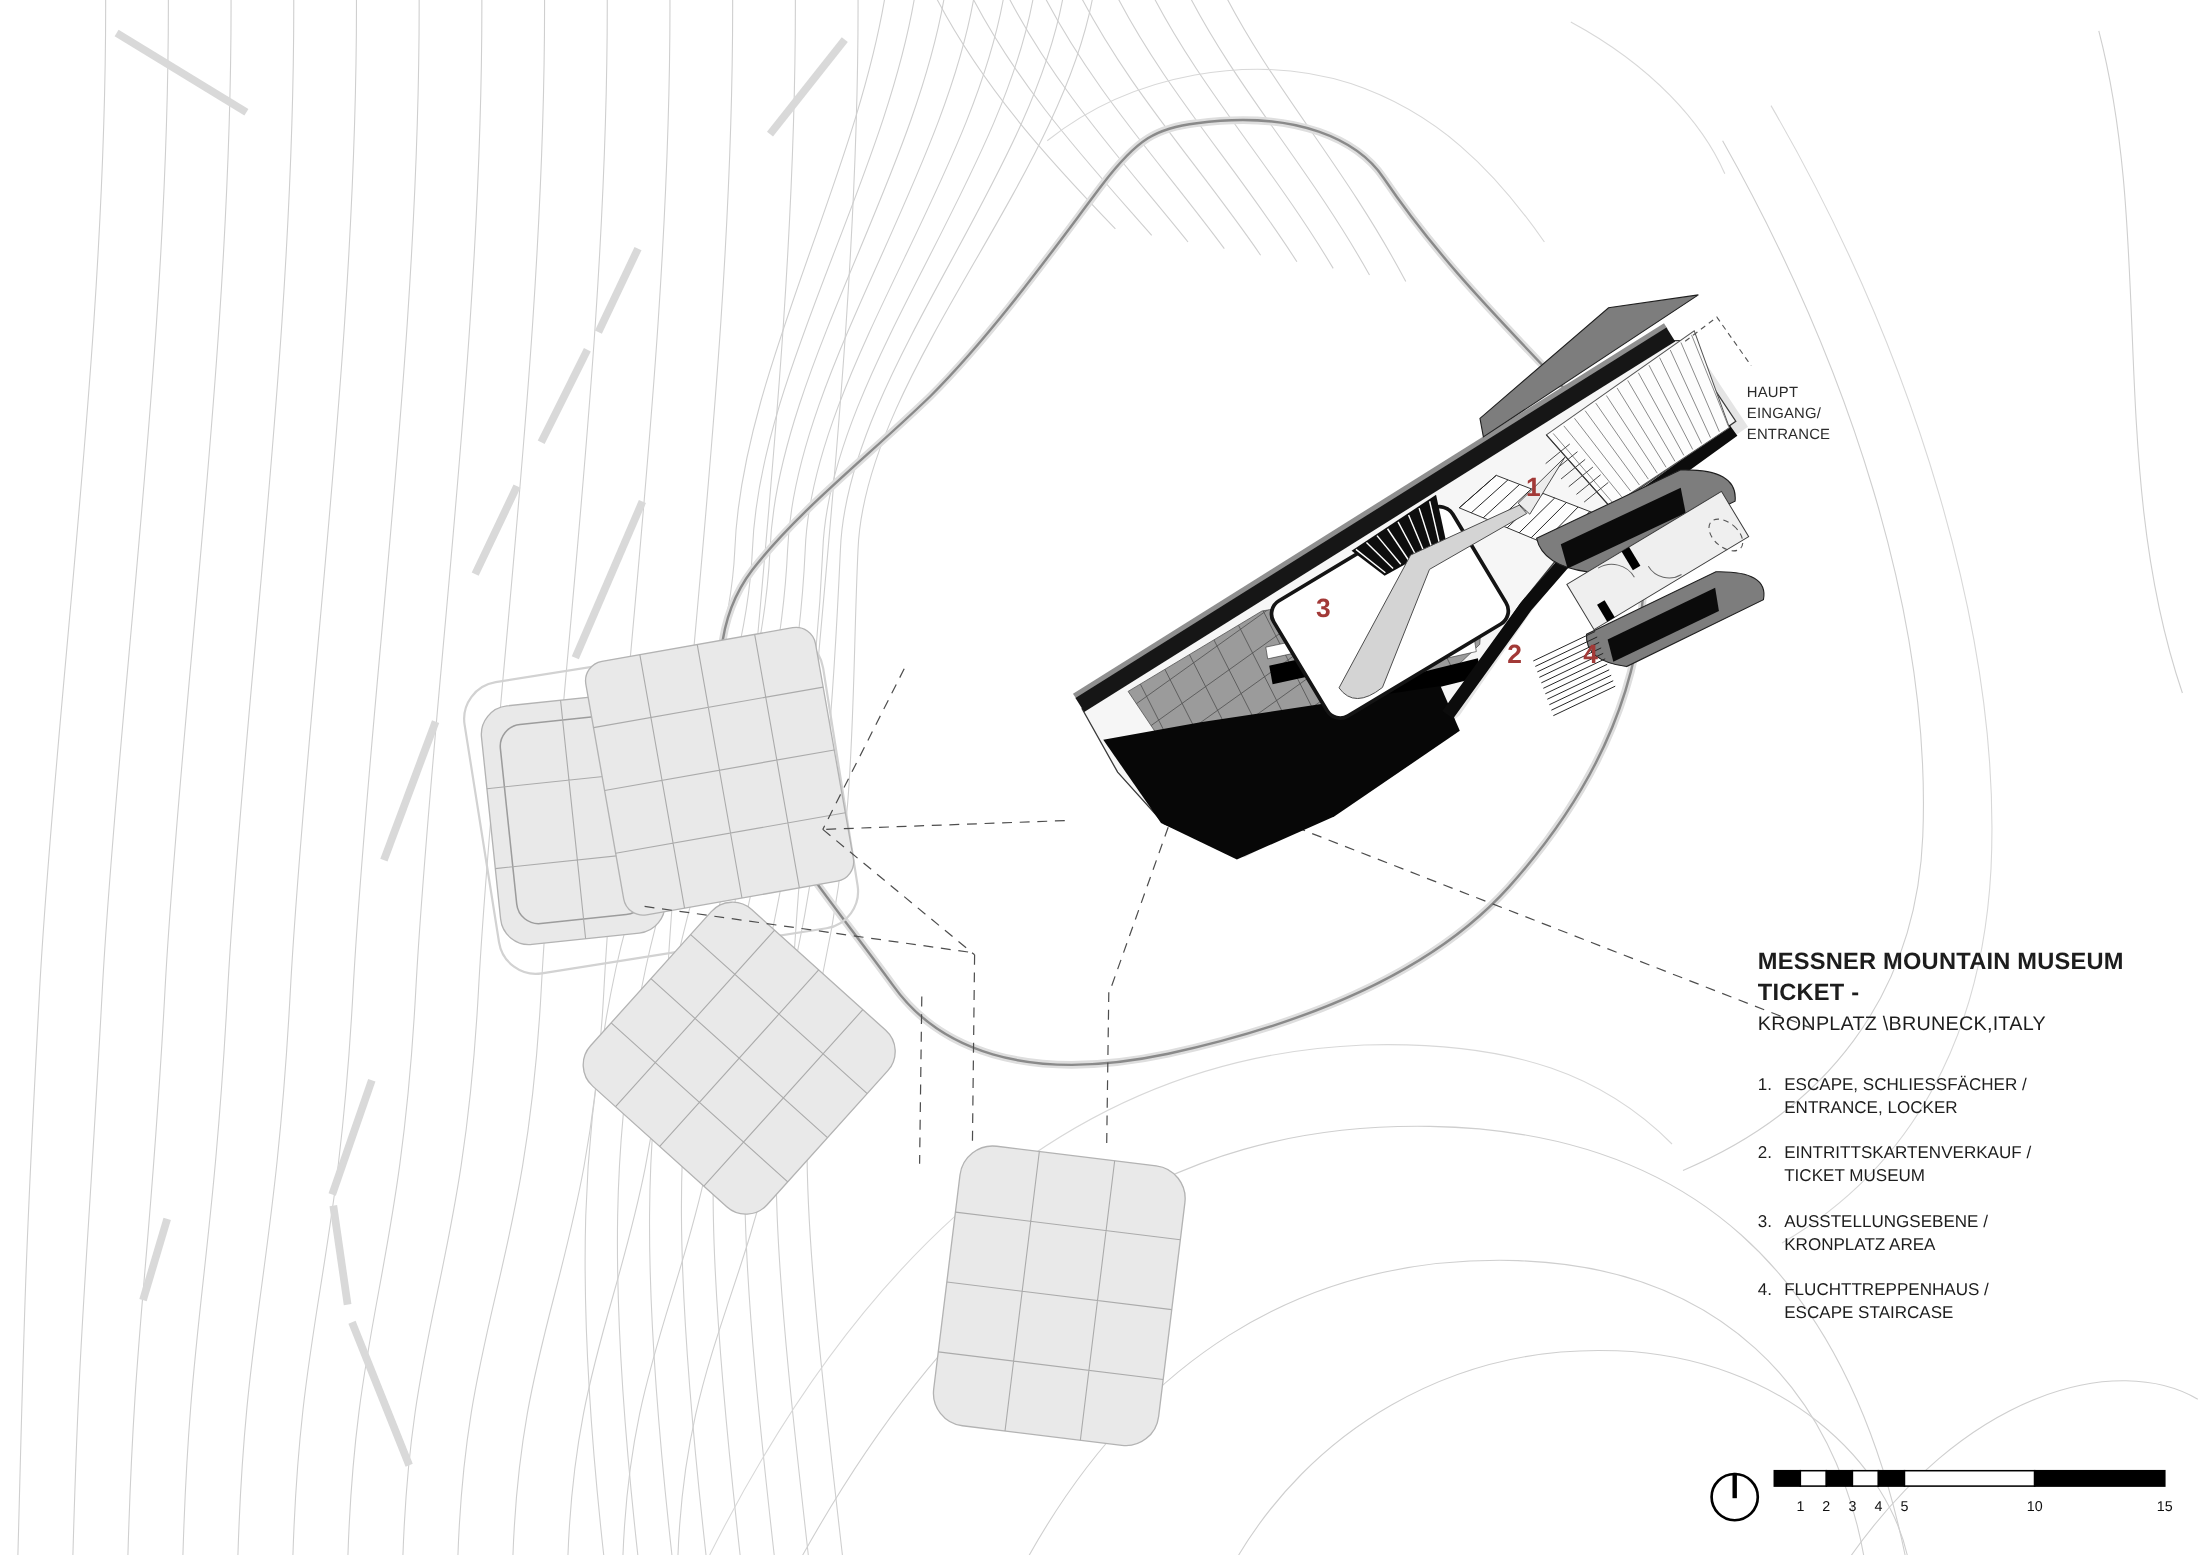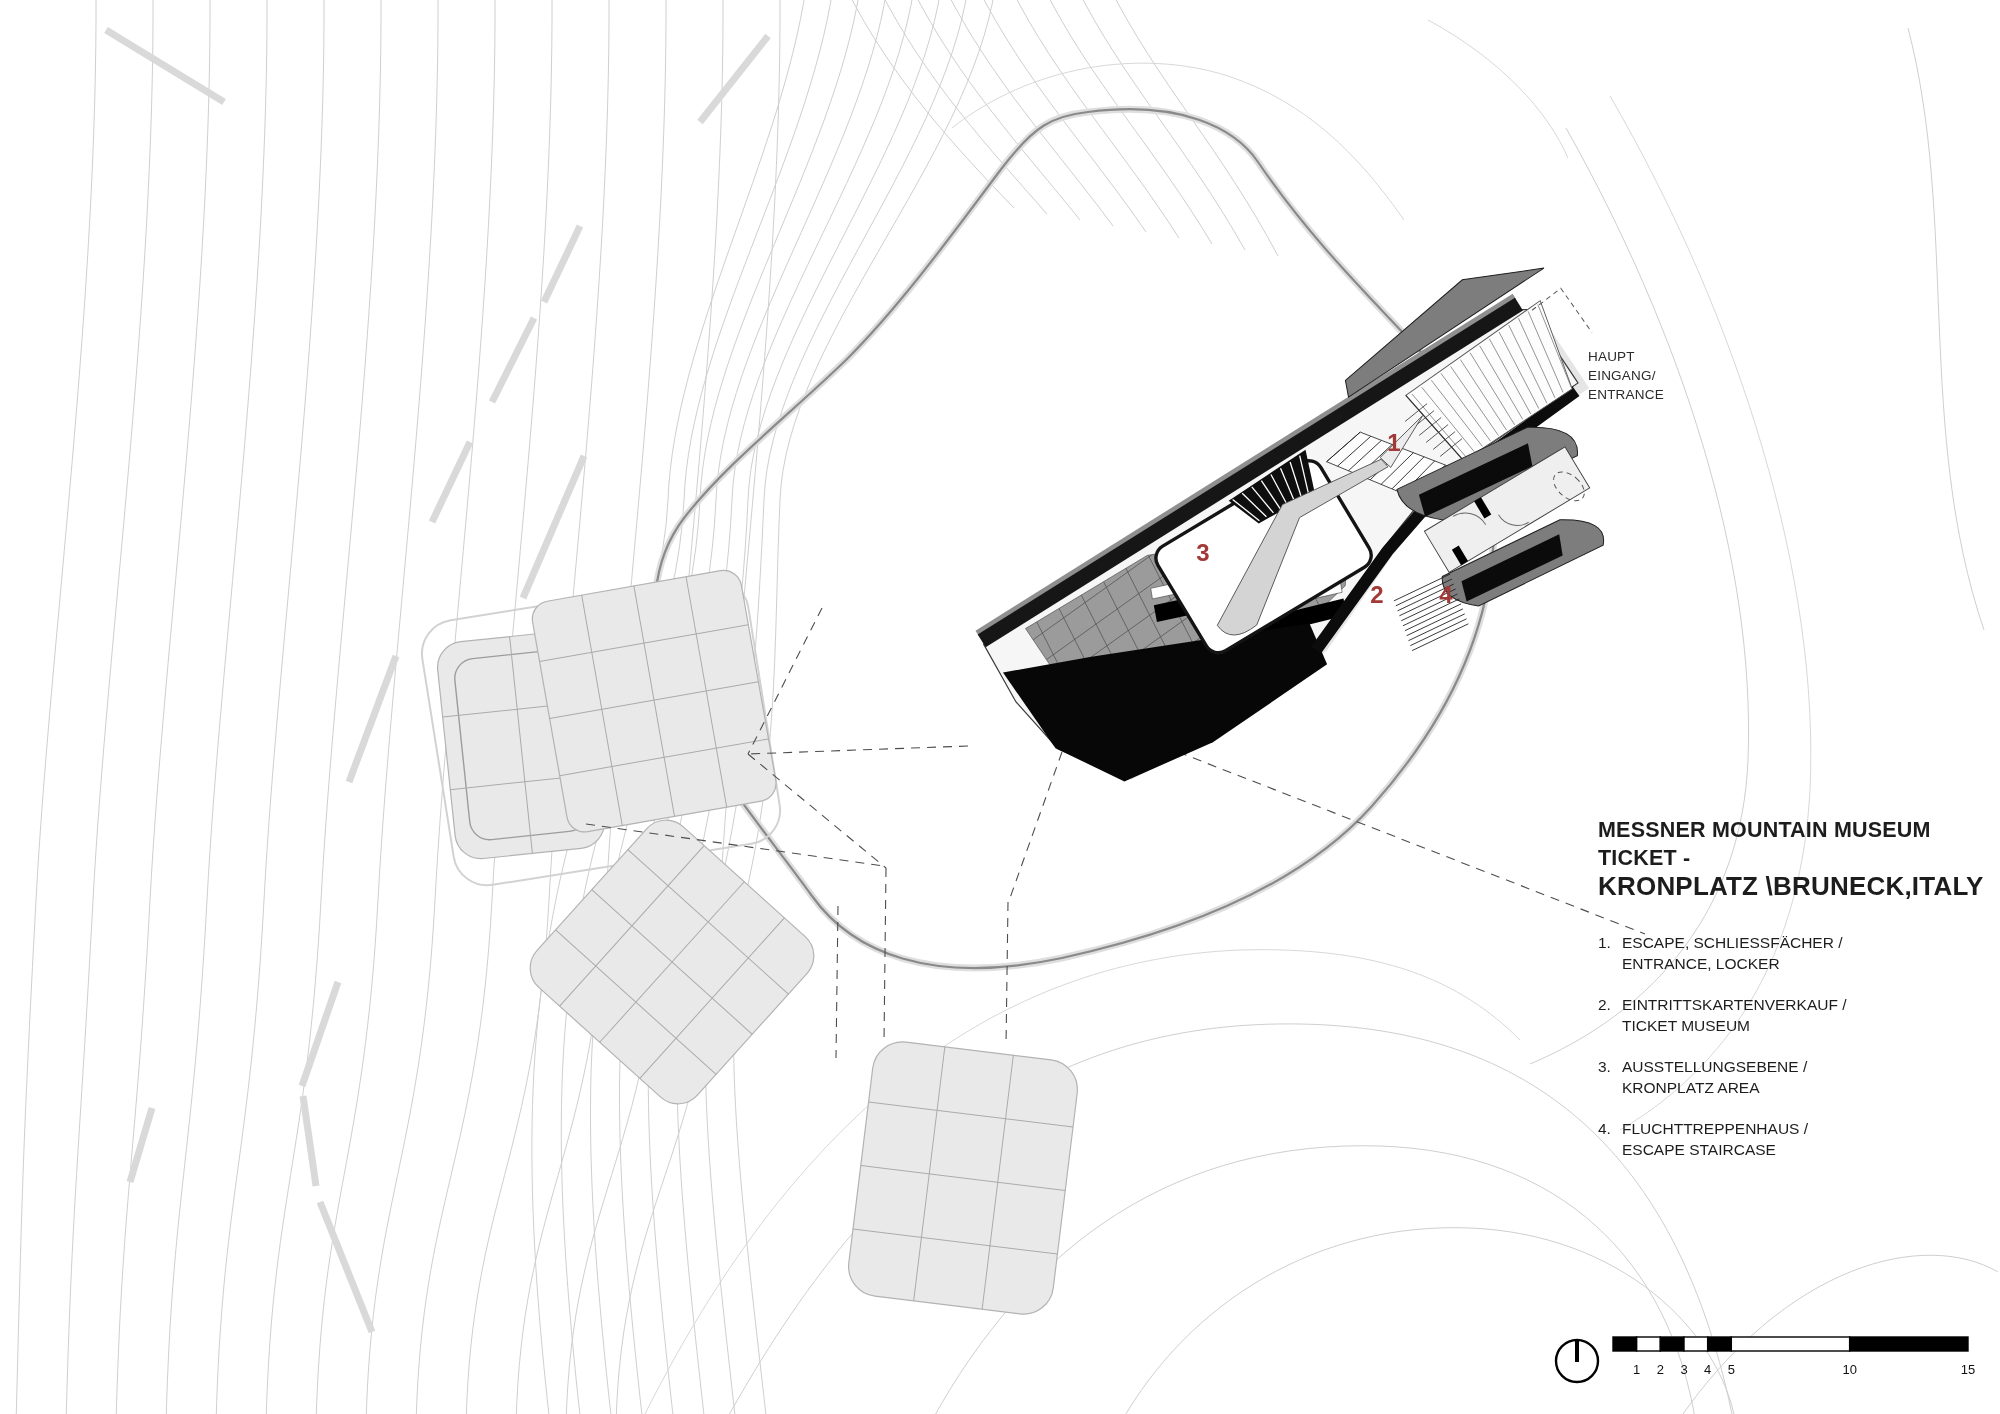--- a/index.html
+++ b/index.html
@@ -43,23 +43,23 @@
   .st-w line{stroke:#ffffff;stroke-width:1.3;}
   .dashsm{fill:none;stroke:#555;stroke-width:1;stroke-dasharray:5 4;}
   .stub{fill:#000;}
   
   .roomnum{font-size:24px;font-weight:600;text-anchor:middle;}
   .entlabel{font-size:13.5px;fill:#2b2b2b;letter-spacing:.2px;}
   .ticknum{font-size:13px;fill:#111;text-anchor:middle;}
   .sbar{stroke:#000;stroke-width:1.4;}
   .sb-b{fill:#000;} .sb-w{fill:#fff;}
   
-  .titleblock{position:absolute;left:1598px;top:816px;width:402px;color:#1d1d1d;}
+  .titleblock{position:absolute;left:1598px;top:860px;width:402px;color:#1d1d1d;}
   .t-bold{font-size:21.5px;font-weight:bold;line-height:28px;letter-spacing:.2px;}
-  .t-reg{font-size:26px;font-weight:bold;line-height:28px;letter-spacing:.2px;}
+  .t-reg{font-size:18px;font-weight:normal;line-height:28px;letter-spacing:.2px;}
   .subtitle{margin-top:30px;font-size:18.5px;line-height:24px;}
   .legend{margin-top:32px;}
   .legend-item{display:flex;margin-bottom:20px;font-size:15.5px;line-height:21px;}
   .legend-item .num{width:24px;flex:none;}
 </style>
 </head>
 <body>
 
 <div class="stage">
 

